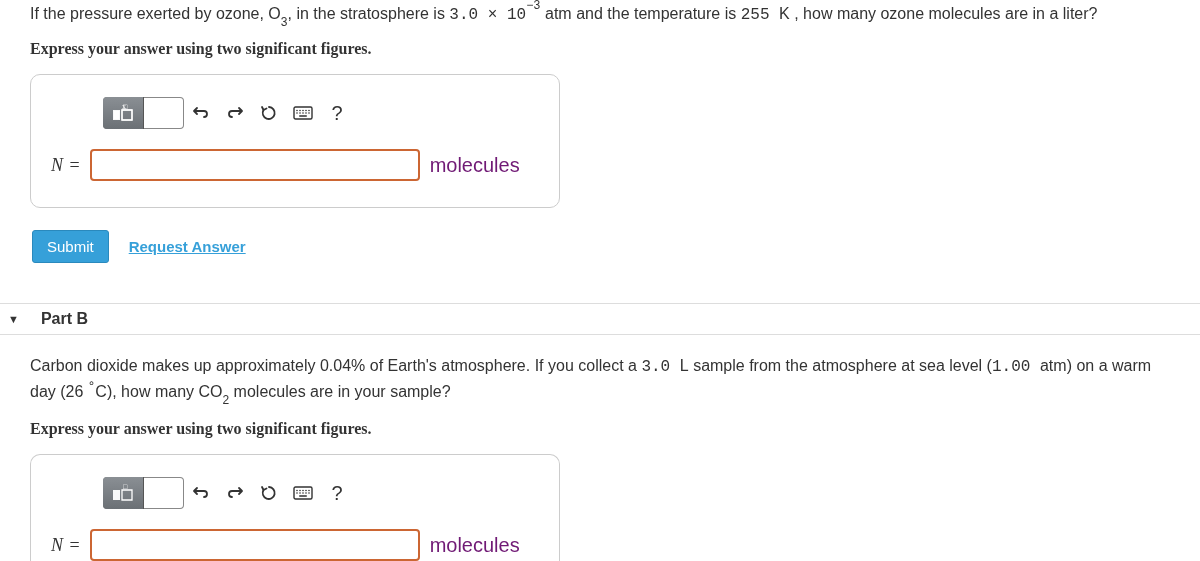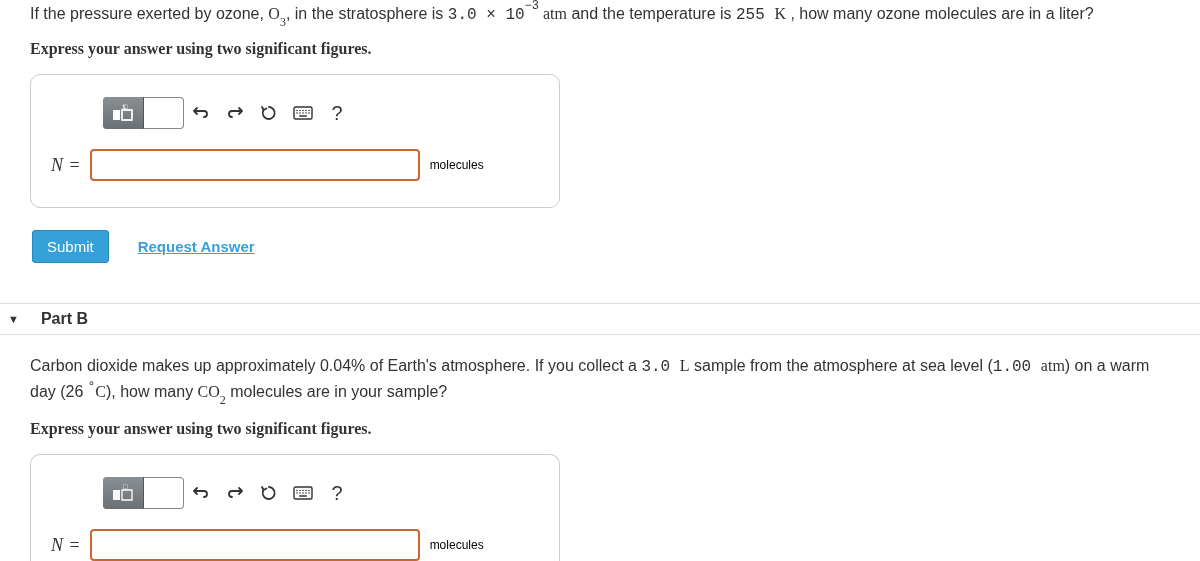--- a/index.html
+++ b/index.html
@@ -27,21 +27,21 @@
   .sup {
     font-size: 0.75em;
     vertical-align: super;
     position: relative;
     top: -0.3em;
   }
   .math {
     font-family: Liberation Mono, monospace;
   }
   .mathrm {
-    font-family: Liberation Serif, serif;
+    font-family: Liberation Sans, sans-serif;
     font-style: normal;
   }
   .instruct {
     font-weight: bold;
     padding: 0 0 16px 30px;
     font-family: Liberation Serif, serif;
   }
   .answer-box {
     border: 1px solid #ccc;
     border-radius: 10px;
@@ -107,28 +107,28 @@
   .answer-input {
     width: 330px;
     height: 32px;
     border: 2px solid #cc6633;
     border-radius: 4px;
     padding: 0 6px;
     font-size: 15px;
     box-sizing: border-box;
   }
   .unit {
-    font-size: 12px;
-    color: #000000;
+    font-size: 20px;
+    color: #701a75;
   }
   .submit-row {
     margin: 22px 0 0 32px;
     display: flex;
     align-items: center;
-    gap: 29px;
+    gap: 20px;
   }
   .submit-btn {
     background: #36a0d9;
     color: #fff;
     border: 1px solid #2a89bd;
     border-radius: 3px;
     padding: 7px 14px;
     font-size: 15px;
     cursor: pointer;
   }

